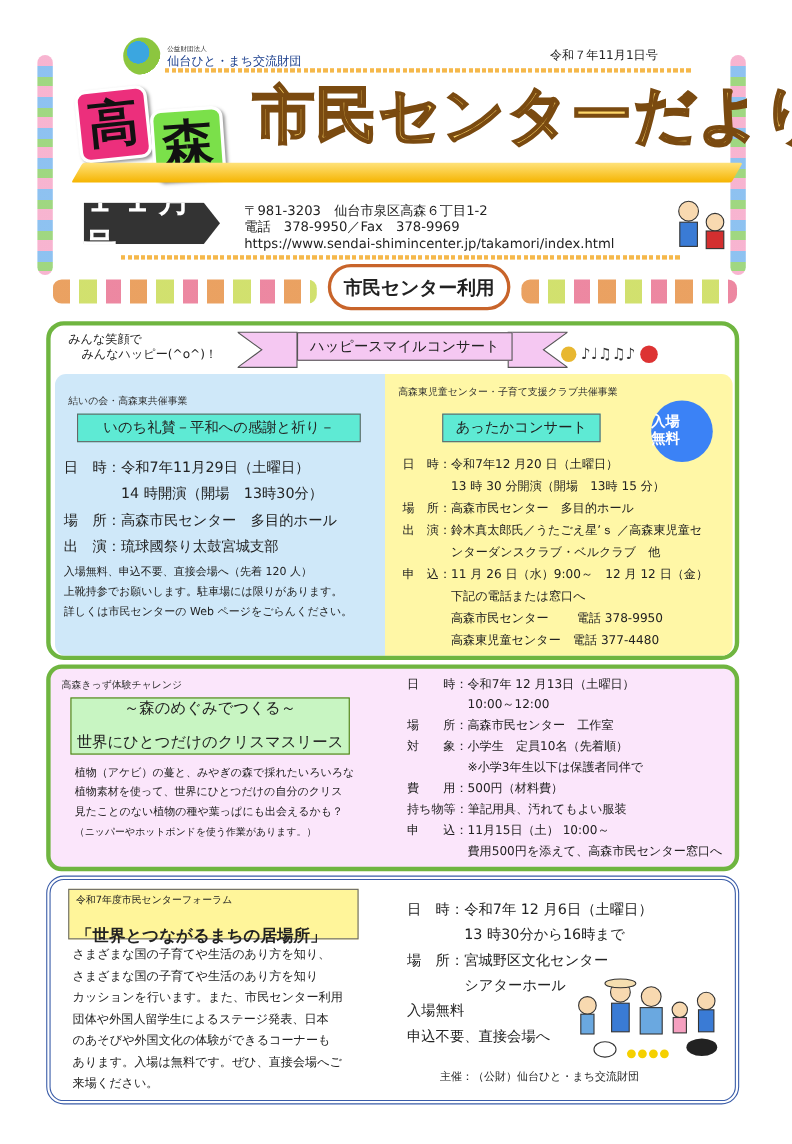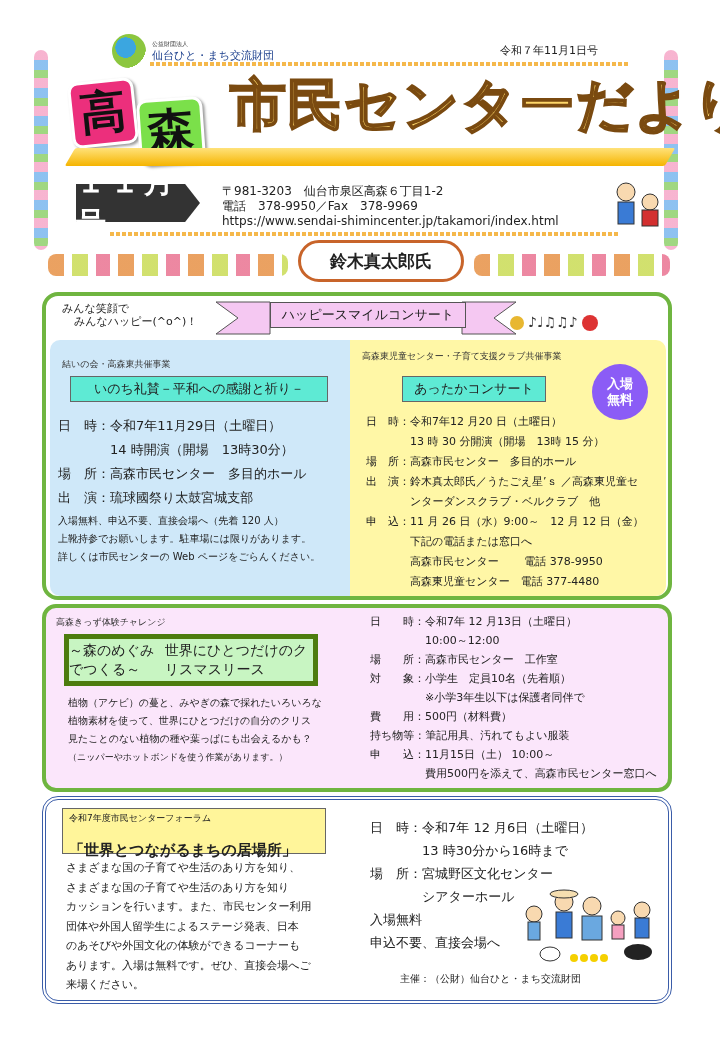--- a/index.html
+++ b/index.html
@@ -24,23 +24,23 @@
 #box1{left:42px;top:292px;width:630px;height:308px;border:4px solid #6fb540;border-radius:16px}
 #slogan{left:62px;top:302px;font-size:11px;line-height:13px;text-align:left}
 #ribbon{left:216px;top:298px;width:300px;height:40px}
 #ribbon-label{left:270px;top:302px;width:196px;height:26px;background:#f5c8f2;border:1px solid #555;display:flex;align-items:center;justify-content:center;font-size:13px}
 #notes{left:510px;top:314px;font-size:14px;color:#333}
 #panel-left{left:50px;top:340px;width:300px;height:256px;background:#cfe8f9;border-radius:10px 0 0 10px}
 #panel-right{left:350px;top:340px;width:316px;height:256px;background:#fff7a6;border-radius:0 10px 10px 0}
 .small{font-size:9px;color:#333}
 .titlebox{position:absolute;background:#5eead4;border:1px solid #666;display:flex;align-items:center;justify-content:center;font-size:13px}
 .body{position:absolute;white-space:nowrap}
-#free-badge{left:592px;top:364px;width:56px;height:56px;border-radius:50%;background:#8b5cf6;color:#fff;font-size:13px;font-weight:bold;display:flex;flex-direction:column;align-items:center;justify-content:center;line-height:16px}
+#free-badge{left:592px;top:364px;width:56px;height:56px;border-radius:50%;background:#3b82f6;color:#fff;font-size:13px;font-weight:bold;display:flex;flex-direction:column;align-items:flex-start;justify-content:center;line-height:16px}
 #box2{left:42px;top:604px;width:630px;height:188px;border:4px solid #6fb540;border-radius:14px;background:#fbe6fb}
-#wreath-title{left:64px;top:634px;width:254px;height:52px;background:#c8f5c2;border:5px solid #4d7c0f;display:flex;flex-direction:row;align-items:center;justify-content:flex-start;font-size:14px;line-height:19px}
+#wreath-title{left:64px;top:634px;width:254px;height:52px;background:#c8f5c2;border:1px solid #4d7c0f;display:flex;flex-direction:column;align-items:center;justify-content:space-between;font-size:14px;line-height:19px}
 #box3{left:42px;top:796px;width:630px;height:208px;border:3px double #3a5ca8;border-width:4px;border-radius:16px}
 #forum-head{left:62px;top:808px;width:264px;height:46px;background:#fff59a;border:1px solid #666;padding:3px 6px}
 #illus{left:520px;top:884px;width:140px;height:80px}
 </style>
 </head>
 <body>
 
 <div class="flowers" style="left:34px;top:50px;height:200px"></div>
 <div class="flowers" style="left:664px;top:50px;height:200px"></div>
 <div class="wavyline" style="left:150px;top:62px;width:480px"></div>
@@ -64,21 +64,21 @@
 </div>
 <svg id="mascots" class="abs" viewBox="0 0 56 48">
   <circle cx="16" cy="12" r="9" fill="#f8d9b0" stroke="#333"></circle>
     <rect x="8" y="22" width="16" height="22" fill="#3a7bd5" stroke="#333"></rect>
   <circle cx="40" cy="22" r="8" fill="#f8d9b0" stroke="#333"></circle>
     <rect x="32" y="30" width="16" height="16" fill="#d32f2f" stroke="#333"></rect>
 </svg>
 
 <div class="critters" style="left:48px;width:240px"></div>
 <div class="critters" style="left:474px;width:196px"></div>
-<div class="abs sect-title">鈴木真太郎氏</div>
+<div class="abs sect-title">市民センター利用</div>
 
 <div id="box1" class="abs"></div>
 <div id="panel-left" class="abs"></div>
 <div id="panel-right" class="abs"></div>
 
 <div id="slogan" class="abs">
   <div>みんな笑顔で</div>
   <div style="padding-left:12px">みんなハッピー(^o^)！</div>
 </div>
 <svg id="ribbon" class="abs" viewBox="0 0 300 40">

